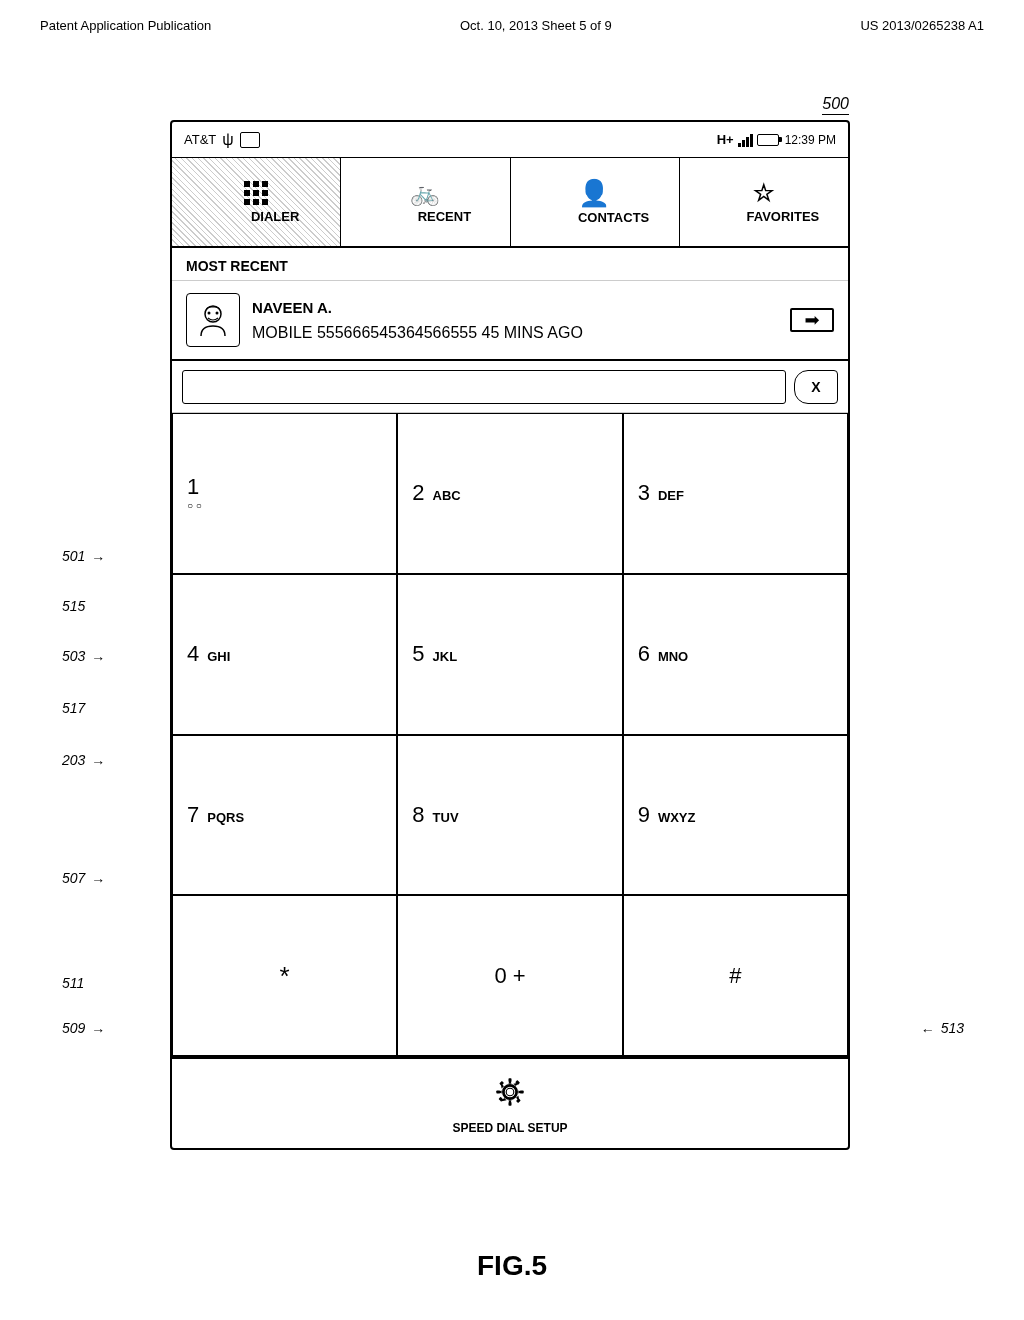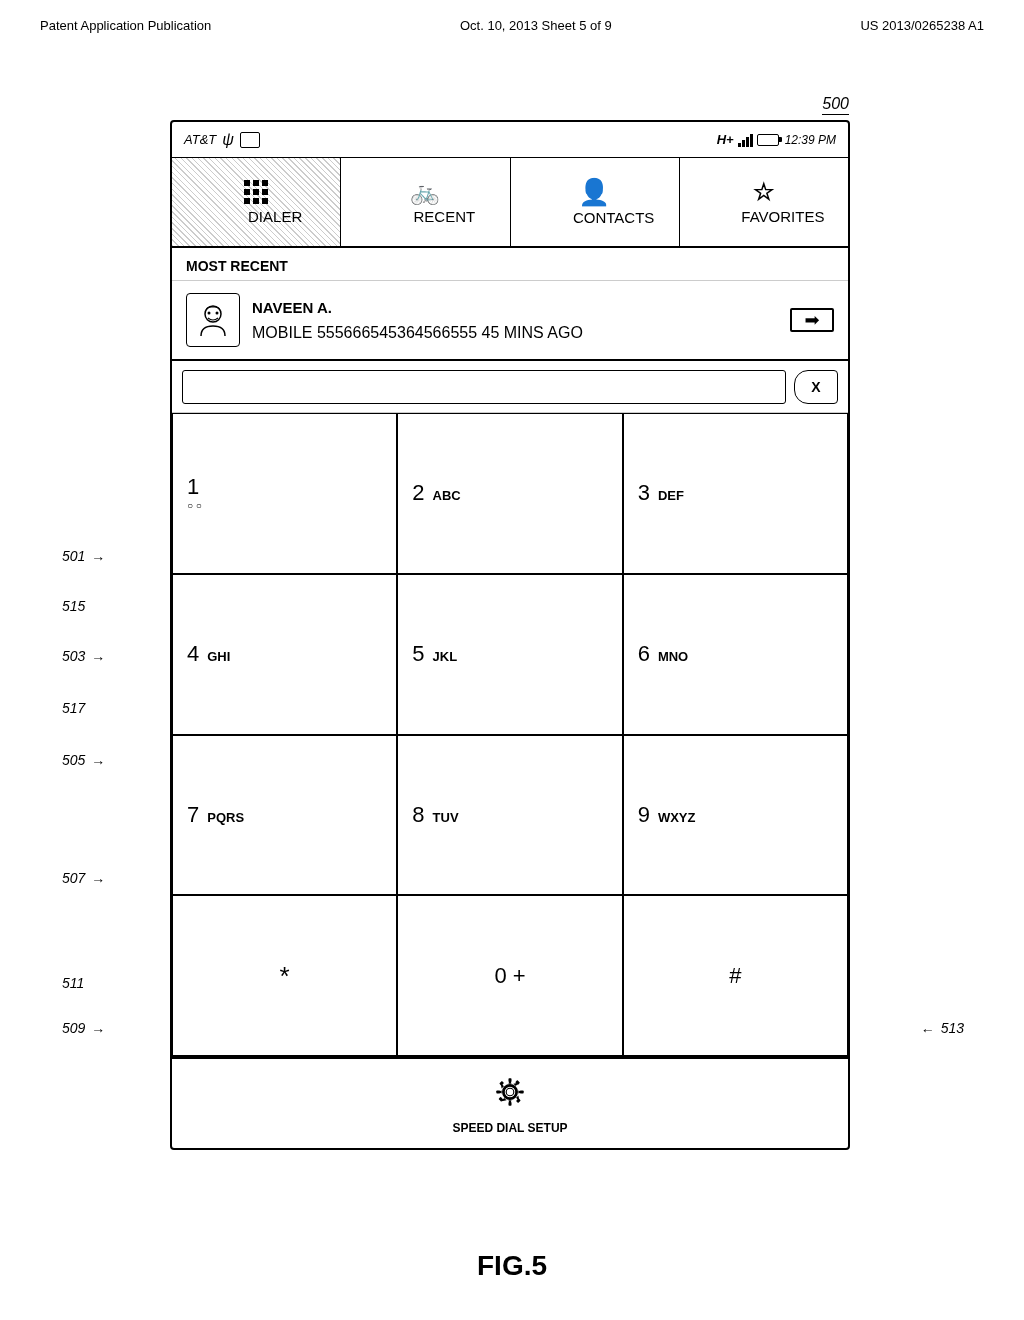--- a/index.html
+++ b/index.html
@@ -66,21 +66,20 @@
 
     
     .status-bar {
       display: flex;
       justify-content: space-between;
       align-items: center;
       padding: 6px 12px;
       font-size: 13px;
       border-bottom: 1px solid #000;
       height: 36px;
-      font-style: italic;
     }
 
     .status-left {
       display: flex;
       align-items: center;
       gap: 6px;
     }
 
     .status-right {
       display: flex;
@@ -121,22 +120,22 @@
         #fff 4px
       );
     }
 
     .tab-icon {
       font-size: 24px;
       line-height: 1;
     }
 
     .tab-label {
-      font-size: 15px;
-      font-weight: normal;
+      font-size: 13px;
+      font-weight: bold;
       padding-left: 38px;
     }
 
     
     .dialer-dots {
       display: grid;
       grid-template-columns: repeat(3, 6px);
       grid-template-rows: repeat(3, 6px);
       gap: 3px;
     }
@@ -552,21 +551,21 @@
   <div style="position:absolute;top:648px;left:62px;font-size:14px;font-style:italic;">
     <span>503</span>
     <span style="margin-left:2px;">→</span>
   </div>
 
   <div style="position:absolute;top:700px;left:62px;font-size:14px;font-style:italic;">
     <span>517</span>
   </div>
 
   <div style="position:absolute;top:752px;left:62px;font-size:14px;font-style:italic;">
-    <span>505</span>
+    <span>203</span>
     <span style="margin-left:2px;">→</span>
   </div>
 
   <div style="position:absolute;top:870px;left:62px;font-size:14px;font-style:italic;">
     <span>507</span>
     <span style="margin-left:2px;">→</span>
   </div>
 
   <div style="position:absolute;top:1020px;left:62px;font-size:14px;font-style:italic;">
     <span>509</span>

